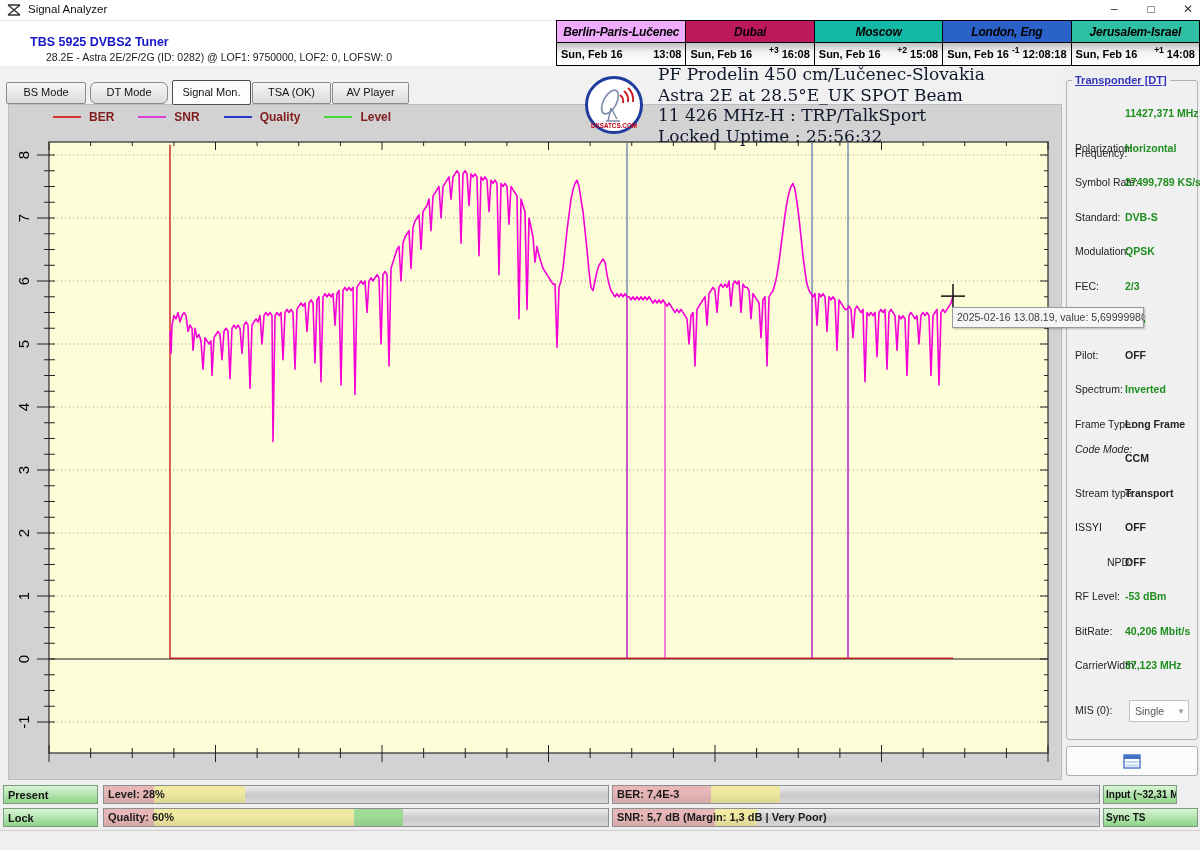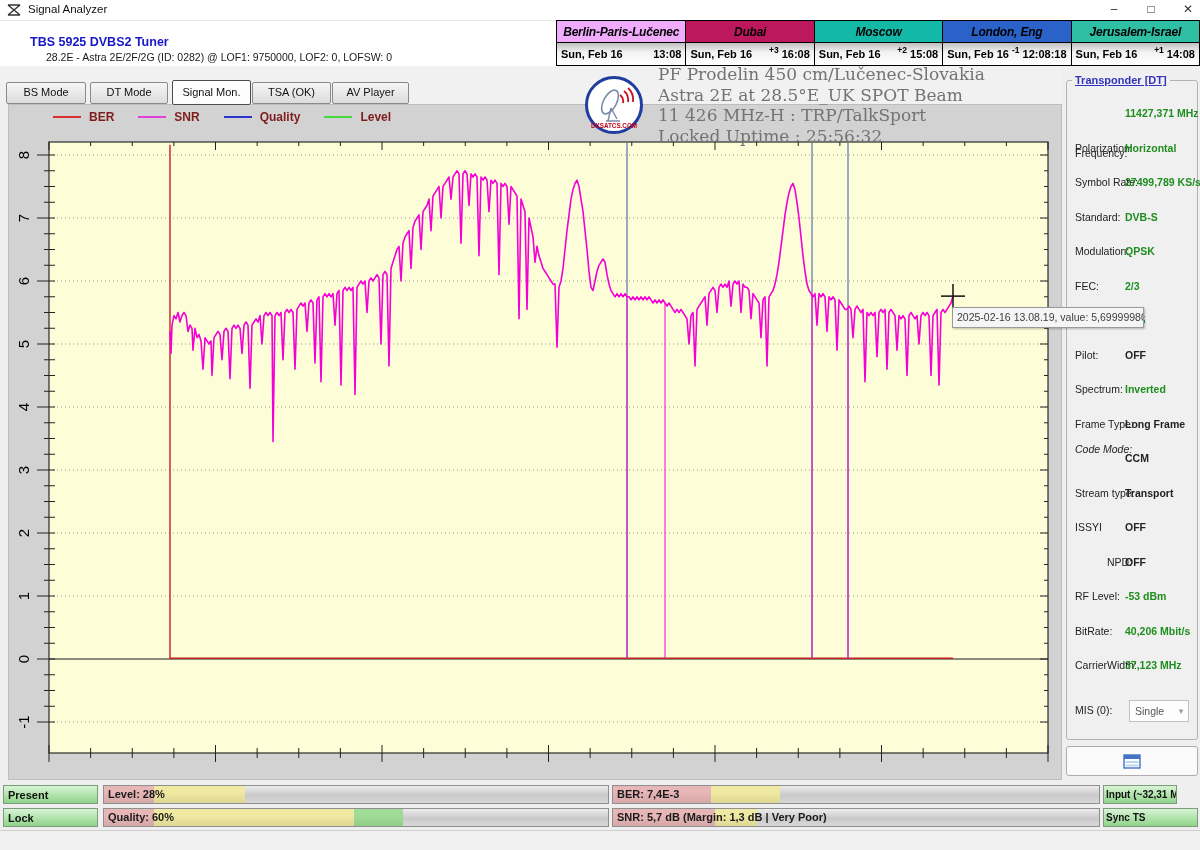--- a/index.html
+++ b/index.html
@@ -45,21 +45,21 @@
   
   .chartbg{left:8px;top:104px;width:1052px;height:674px;background:#d2d2d2;border:1px solid #bdbdbd;z-index:1;}
   #chartsvg{left:0;top:0;width:1200px;height:850px;z-index:2;pointer-events:none;}
   .legend{left:53px;top:110px;display:flex;gap:24px;align-items:center;z-index:3;}
   .leg-item{display:flex;align-items:center;gap:8px;}
   .leg-line{width:28px;height:0;border-top:2px solid #000;}
   .leg-label{font-size:12px;color:#7f1d1d;font-weight:bold;}
 
   
   .overlay{left:658px;top:64px;width:380px;z-index:4;font-family:"DejaVu Serif",serif;
-    font-size:17px;line-height:20.5px;color:#737373;}
+    font-size:17px;line-height:20.5px;color:#0f172a;}
   .logo{left:584px;top:75px;width:60px;height:60px;z-index:4;}
 
   
   .panelbox{left:1066px;top:80px;width:130px;height:658px;border:1px solid #b2b2b2;border-radius:3px;z-index:5;background:#f0f0f0;}
   .paneltitle{left:1072px;top:74px;z-index:6;background:#f0f0f0;padding:0 3px;font-size:11px;font-weight:bold;
     color:#3333bb;text-decoration:underline;}
   .prow-label{font-size:10.5px;color:#222;white-space:nowrap;}
   .prow-value{font-size:10.5px;font-weight:bold;white-space:nowrap;}
   .dropdown{left:62px;width:58px;height:20px;background:#fdfdfd;border:1px solid #c2c2c2;display:flex;align-items:center;z-index:6;}
   .dropdown .val{flex:1;font-size:10.5px;color:#555;padding-left:5px;}
@@ -146,21 +146,21 @@
         <span class="sp"></span>
         <span class="off">+1</span>
         <span class="tm">14:08</span>
       </div>
     </div>
   </div>
 
 <div class="abs tabstrip"></div>
 <div id="tabs">
     <div class="abs tab" style="left: 6px; width: 78px;">BS Mode</div>
-    <div class="abs tab" style="left: 90px; width: 76px;">DT Mode</div>
+    <div class="abs tab" style="left: 90px; width: 76px; border-radius: 6px;">DT Mode</div>
     <div class="abs tab sel" style="left: 172px; width: 77px;">Signal Mon.</div>
     <div class="abs tab" style="left: 252px; width: 77px;">TSA (OK)</div>
     <div class="abs tab" style="left: 332px; width: 75px;">AV Player</div>
   </div>
 
 <div class="abs chartbg"></div>
 <div class="abs legend" id="legend">
     <div class="leg-item">
       <span class="leg-line" style="border-top-color: rgb(216, 48, 48);"></span>
       <span class="leg-label">BER</span>

